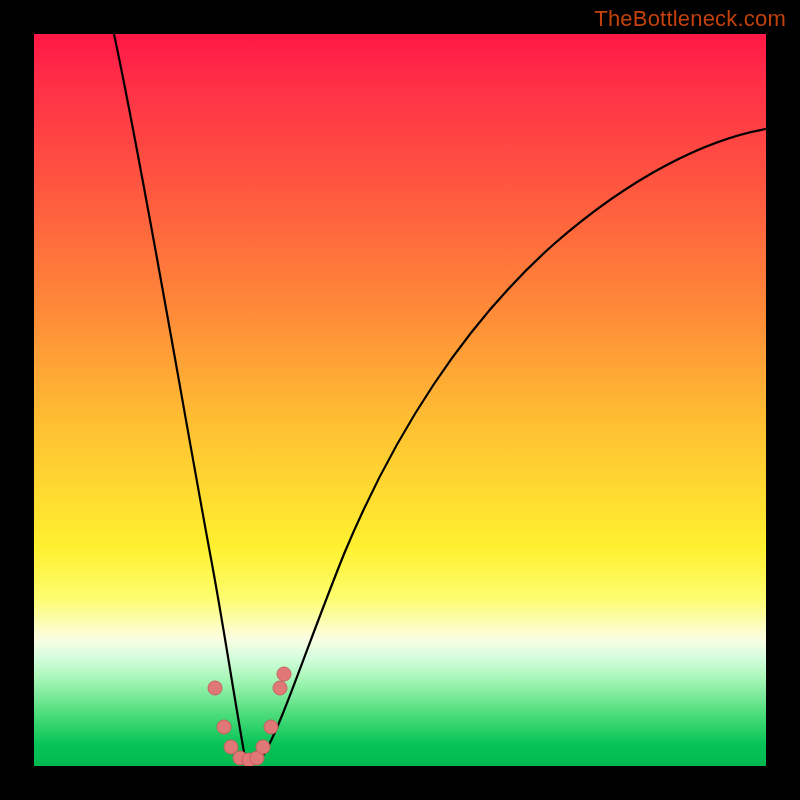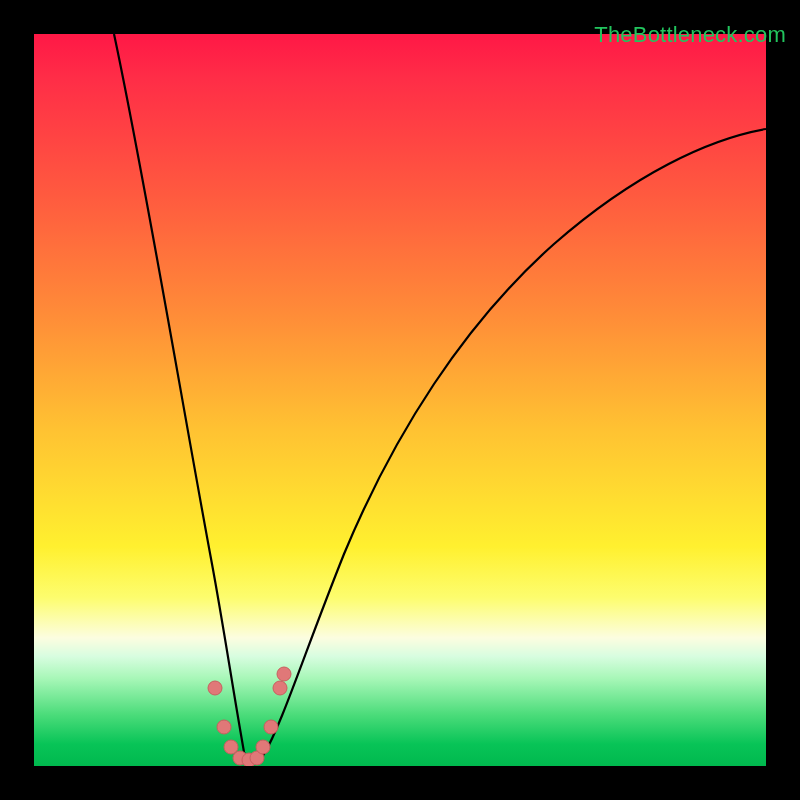--- a/index.html
+++ b/index.html
@@ -37,23 +37,23 @@
       #fcfde0 82.5%,
       #d8fde0 85%,
       #a8f7b8 88%,
       #4bdc7a 93%,
       #08c457 97%,
       #00b94e 100%
     );
   }
   .watermark {
     position: absolute;
-    top: 22px;
+    top: 6px;
     right: 14px;
-    color: #22c55e;
+    color: #c2410c;
     font-size: 22px;
     font-weight: 400;
     letter-spacing: 0.2px;
     user-select: none;
   }
   svg.curves {
     position: absolute;
     left: 0;
     top: 0;
     width: 732px;

